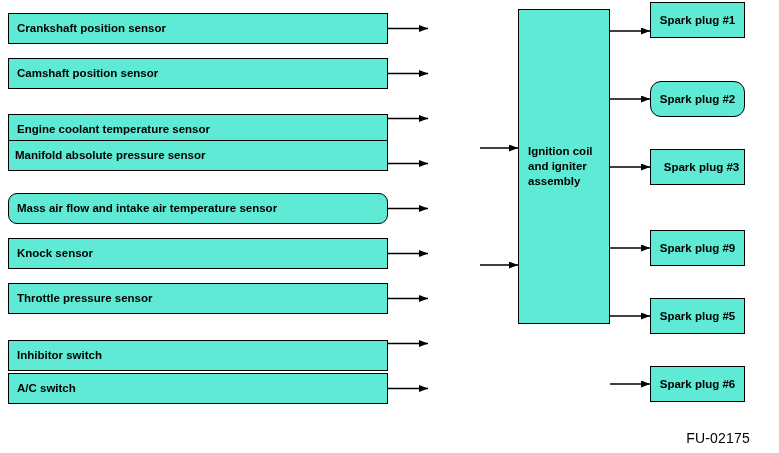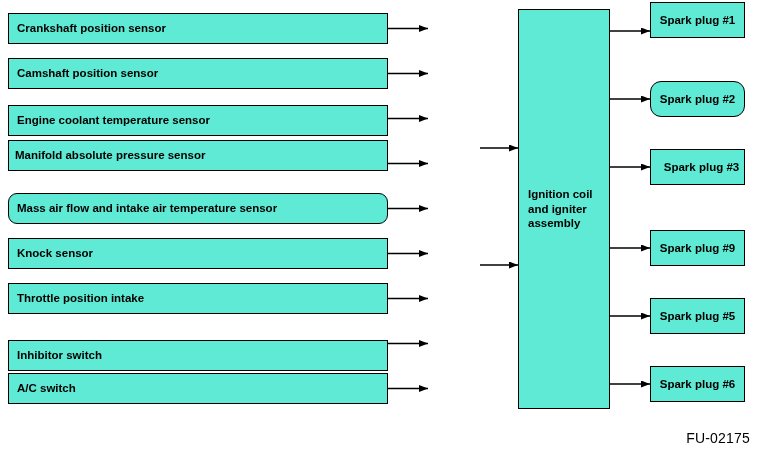--- a/index.html
+++ b/index.html
@@ -47,21 +47,21 @@
     height: 399px;
     display: flex;
     align-items: center;
     justify-content: center;
   }
   
   .coil-box {
     left: 518px;
     top: 9px;
     width: 92px;
-    height: 400px;
+    height: 315px;
     display: flex;
     align-items: center;
     justify-content: flex-start;
     padding-left: 9px;
   }
   .coil-box .coil-text {
     text-align: left;
     white-space: pre-line;
   }
   
@@ -128,34 +128,34 @@
       </g>
   </svg>
 
   <div id="sensor-column">
       <div class="box sensor-box" style="top: 13px;">
         <span>Crankshaft position sensor</span>
       </div>
       <div class="box sensor-box" style="top: 58px;">
         <span>Camshaft position sensor</span>
       </div>
-      <div class="box sensor-box" style="top: 105px;">
+      <div class="box sensor-box" style="top: 114px;">
         <span>Engine coolant temperature sensor</span>
       </div>
       <div class="box sensor-box" style="top: 140px; padding-left: 6px;">
         <span>Manifold absolute pressure sensor</span>
       </div>
       <div class="box sensor-box" style="top: 193px; border-radius: 9px;">
         <span>Mass air flow and intake air temperature sensor</span>
       </div>
       <div class="box sensor-box" style="top: 238px;">
         <span>Knock sensor</span>
       </div>
       <div class="box sensor-box" style="top: 283px;">
-        <span>Throttle position intake</span>
+        <span>Throttle pressure sensor</span>
       </div>
       <div class="box sensor-box" style="top: 340px;">
         <span>Inhibitor switch</span>
       </div>
       <div class="box sensor-box" style="top: 373px;">
         <span>A/C switch</span>
       </div>
     </div>
 
 

